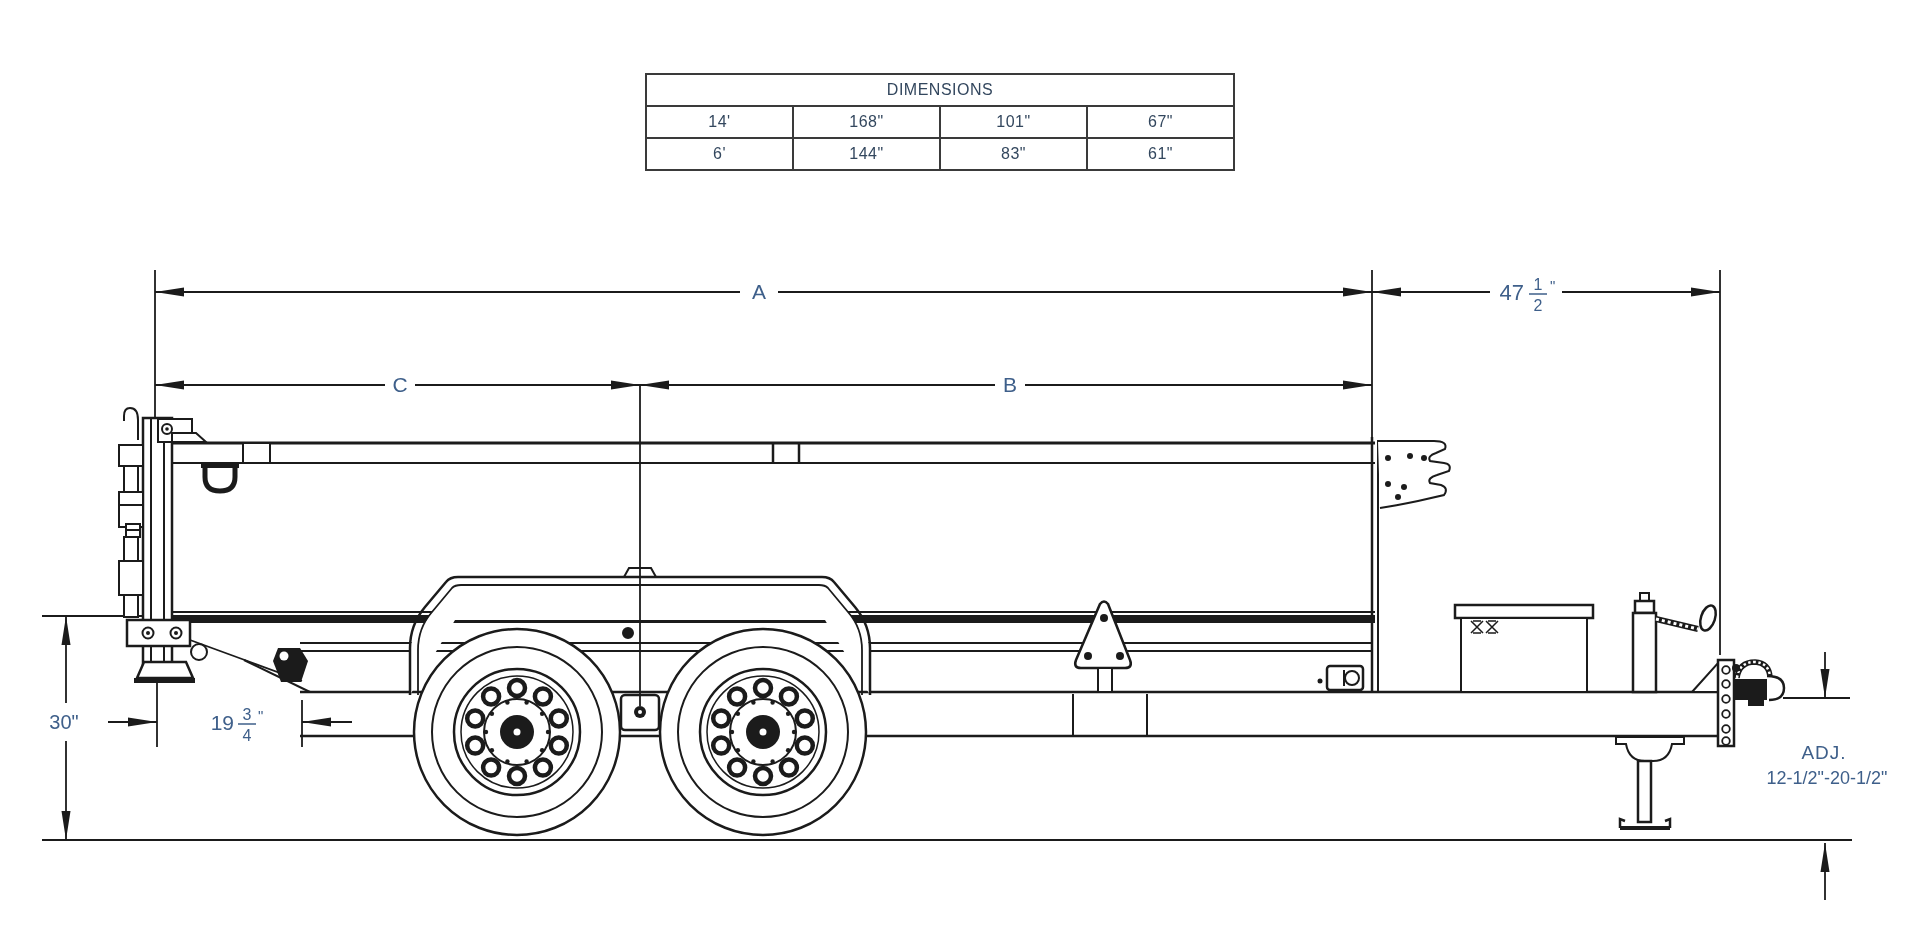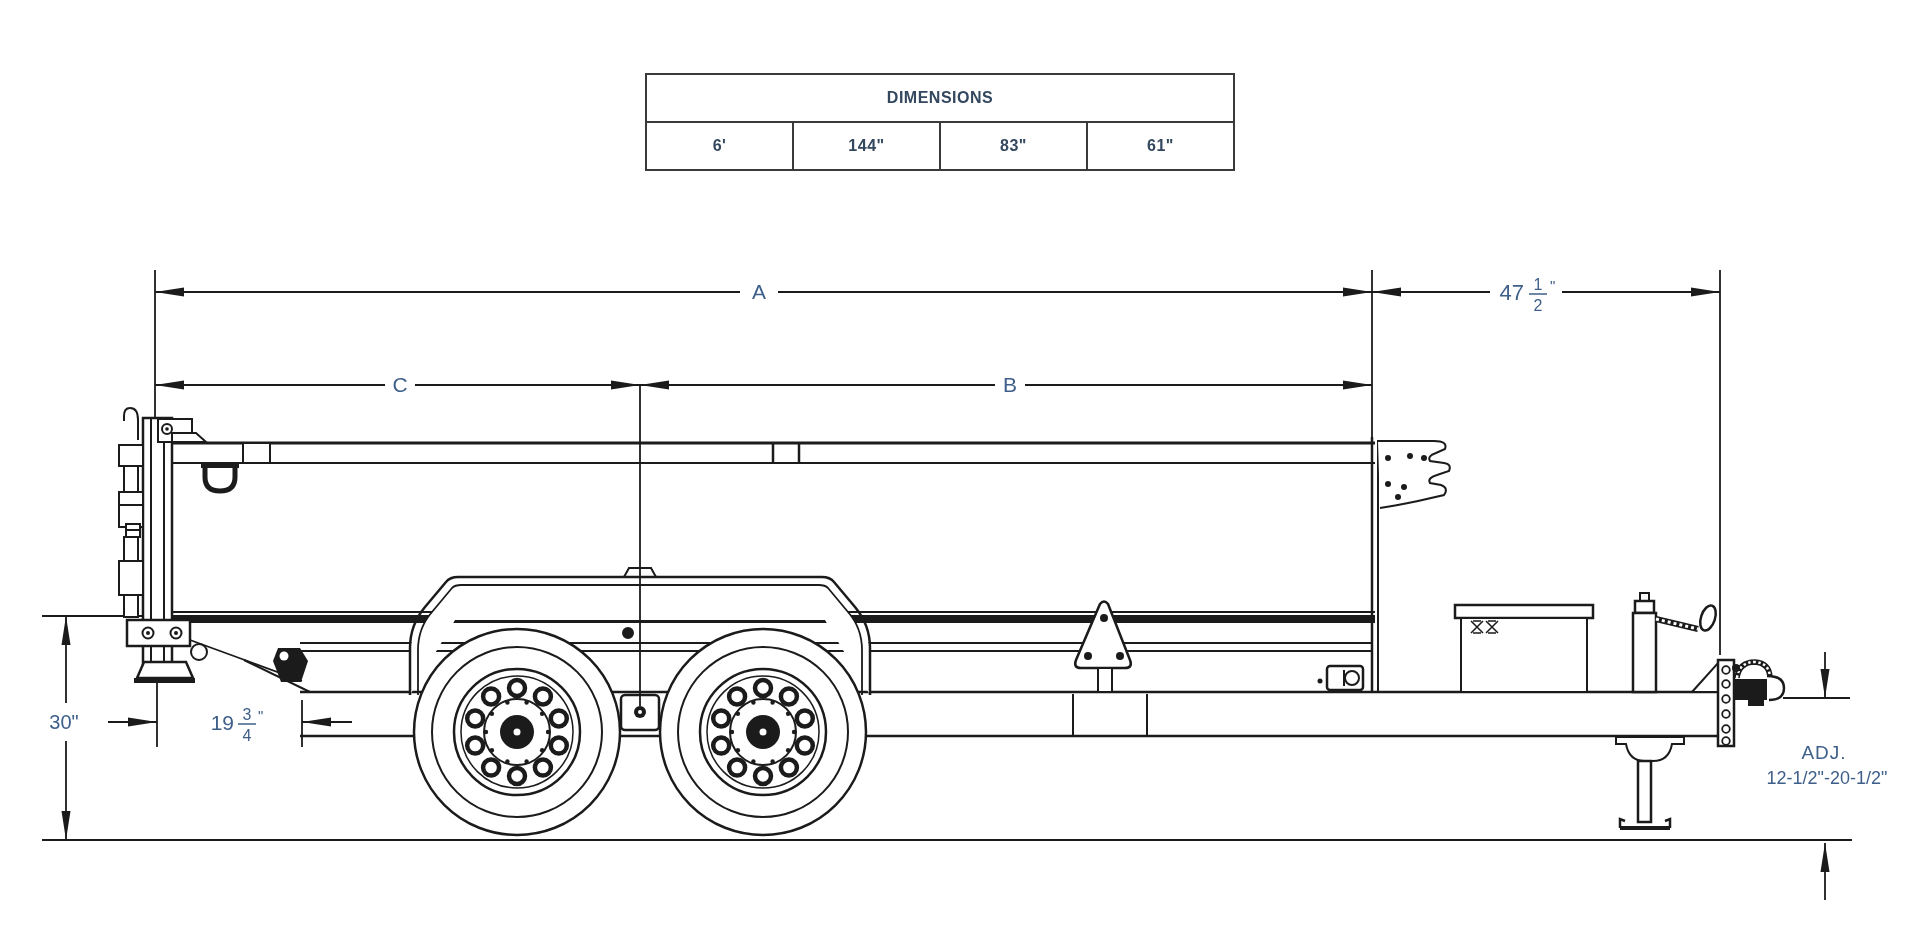--- a/index.html
+++ b/index.html
@@ -2,34 +2,40 @@
 <html><head>
 <meta charset="utf-8">
 <style>
   html,body{margin:0;padding:0;background:#ffffff;}
   body{width:1920px;height:927px;position:relative;font-family:"Liberation Sans",sans-serif;}
   #stage{position:absolute;left:0;top:0;width:1920px;height:927px;}
   
   .spec-table{position:absolute;left:645px;top:73px;width:590px;height:98px;
     border-collapse:collapse;table-layout:fixed;color:#33475e;}
   .spec-table td,.spec-table th{border:2px solid #3a3a3a;text-align:center;vertical-align:middle;
-    font-size:16px;font-weight:700;padding:0;height:24px;letter-spacing:0.5px;}
+    font-size:16px;font-weight:400;padding:0;height:24px;letter-spacing:0.5px;}
   svg text{font-family:"Liberation Sans",sans-serif;}
   .dimtxt{fill:#3e5f8a;}
 </style>
 </head>
 <body>
 
 <div id="stage">
 
   
   <table class="spec-table">
     <tbody>
         <tr>
       <td colspan="4">DIMENSIONS</td>
+    </tr>
+    <tr>
+      <td>14'</td>
+      <td>168"</td>
+      <td>101"</td>
+      <td>67"</td>
     </tr>
     <tr>
       <td>6'</td>
       <td>144"</td>
       <td>83"</td>
       <td>61"</td>
     </tr>
   </tbody>
     </table>
 

